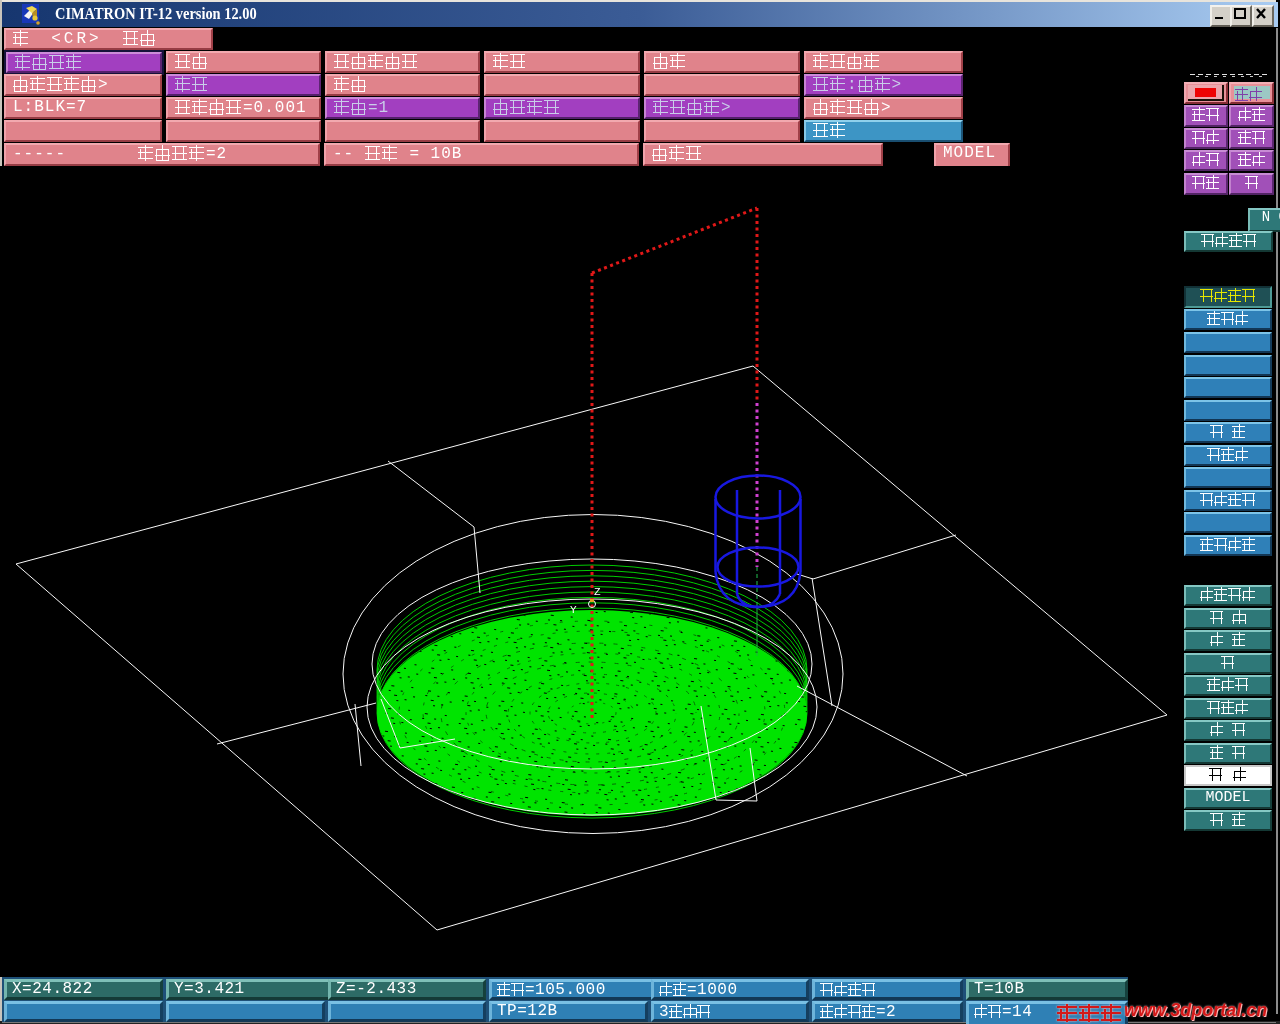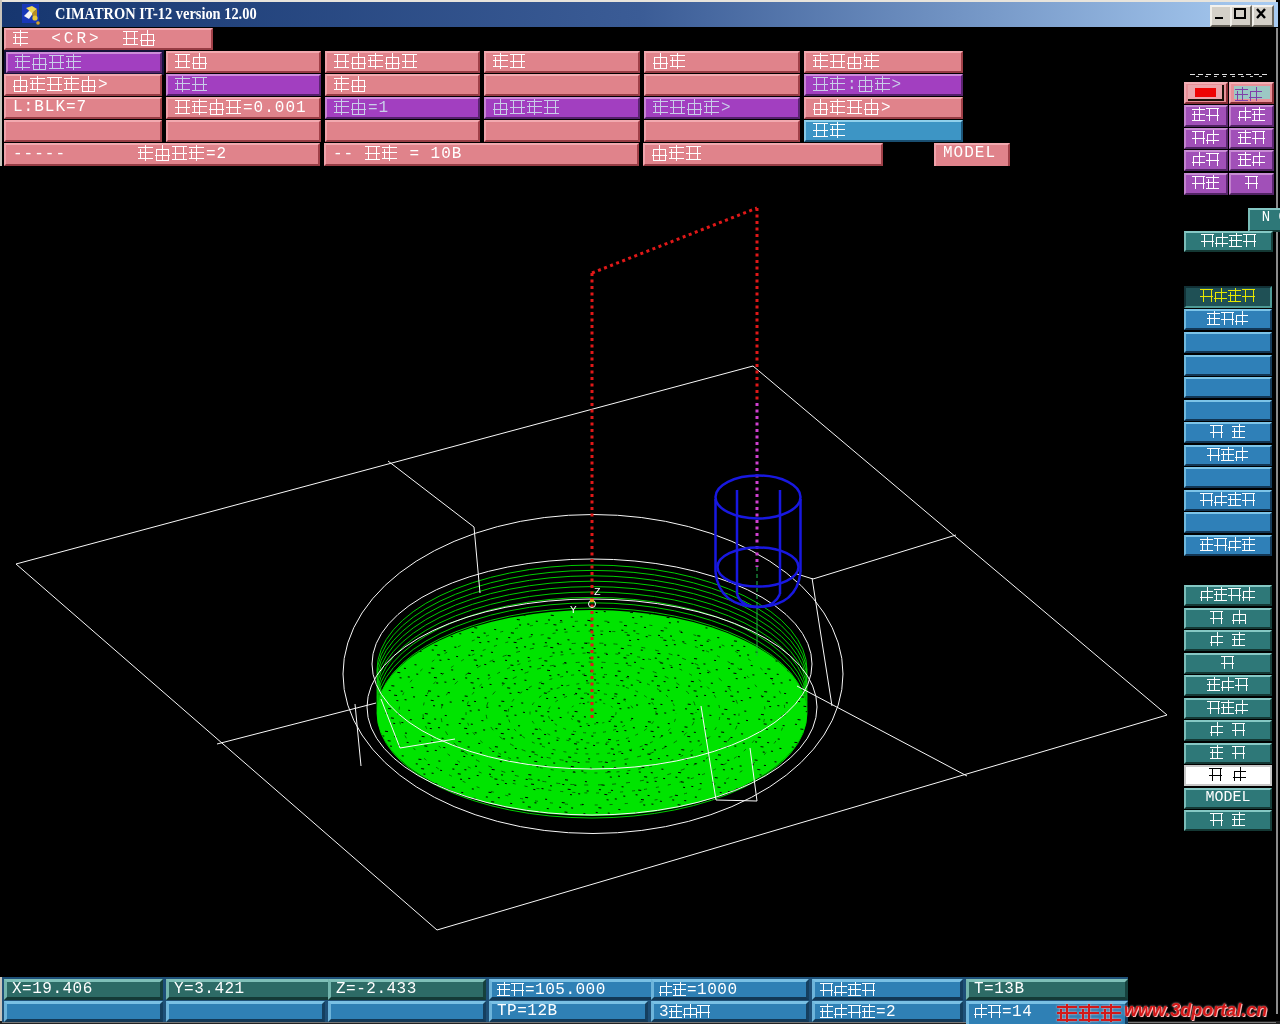--- a/index.html
+++ b/index.html
@@ -224,27 +224,27 @@
 <div class="rp rte" style="left:1184px;top:653px;width:88px;height:21px;line-height:14px"><i class="g gb"></i></div>
 <div class="rp rte" style="left:1184px;top:675px;width:88px;height:21px;line-height:14px"><i class="g ga"></i><i class="g gc"></i><i class="g gb"></i></div>
 <div class="rp rte" style="left:1184px;top:698px;width:88px;height:21px;line-height:14px"><i class="g gb"></i><i class="g ga"></i><i class="g gc"></i></div>
 <div class="rp rte" style="left:1184px;top:720px;width:88px;height:21px;line-height:14px"><i class="g gc"></i> <i class="g gb"></i></div>
 <div class="rp rte" style="left:1184px;top:743px;width:88px;height:21px;line-height:14px"><i class="g ga"></i> <i class="g gb"></i></div>
 <div class="rp" style="left:1184px;top:765px;width:88px;height:21px;background:#fff;border:2px solid #c8c8c8;box-sizing:border-box;color:#000;text-align:center;line-height:14px"><i class="g gb"></i> <i class="g gc"></i></div>
 <div class="rp rte" style="left:1184px;top:788px;width:88px;height:21px;line-height:15px;font-size:15px">MODEL</div>
 <div class="rp rte" style="left:1184px;top:810px;width:88px;height:21px;line-height:14px"><i class="g gb"></i> <i class="g ga"></i></div>
 
 <div class="abs" style="left:2px;top:977px;width:1126px;height:45px;background:#1e5078"></div>
-<div class="bc bt" style="left:4px;top:979px;width:159px;height:21px">X=19.406</div>
+<div class="bc bt" style="left:4px;top:979px;width:159px;height:21px">X=24.822</div>
 <div class="bc bt" style="left:166px;top:979px;width:185px;height:21px">Y=3.421</div>
 <div class="bc bt" style="left:328px;top:979px;width:158px;height:21px">Z=-2.433</div>
 <div class="bc bb" style="left:489px;top:979px;width:181px;height:21px"><i class="g ga"></i><i class="g gb"></i>=105.000</div>
 <div class="bc bb" style="left:651px;top:979px;width:158px;height:21px"><i class="g gc"></i><i class="g ga"></i>=1000</div>
 <div class="bc bb" style="left:812px;top:979px;width:151px;height:21px"><i class="g gb"></i><i class="g gc"></i><i class="g ga"></i><i class="g gb"></i></div>
-<div class="bc bt" style="left:966px;top:979px;width:162px;height:21px">T=13B</div>
+<div class="bc bt" style="left:966px;top:979px;width:162px;height:21px">T=10B</div>
 <div class="bc bb" style="left:4px;top:1001px;width:159px;height:21px"></div>
 <div class="bc bb" style="left:166px;top:1001px;width:159px;height:21px"></div>
 <div class="bc bb" style="left:328px;top:1001px;width:158px;height:21px"></div>
 <div class="bc bb" style="left:489px;top:1001px;width:159px;height:21px">TP=12B</div>
 <div class="bc bb" style="left:651px;top:1001px;width:158px;height:21px">3<i class="g ga"></i><i class="g gc"></i><i class="g gb"></i></div>
 <div class="bc bb" style="left:812px;top:1001px;width:151px;height:21px"><i class="g ga"></i><i class="g gc"></i><i class="g gb"></i><i class="g ga"></i>=2</div>
 <div class="bc bb" style="left:966px;top:1001px;width:162px;height:35px"><i class="g gc"></i><i class="g gb"></i>=14</div>
 <div class="abs" style="left:1057px;top:1000px;color:#d41818;font-weight:bold;z-index:5"><i class="g gw" style="color:#d41818"></i><i class="g gw" style="color:#d41818"></i><i class="g gw" style="color:#d41818;margin-right:3px"></i><span style="font-family:'Liberation Sans',sans-serif;font-size:18px;font-weight:bold;font-style:italic;letter-spacing:0px;text-shadow:0 0 2px #ffc8c8,1px 1px 0 #ffb0b0;vertical-align:3px">www.3dportal.cn</span></div>
 
 </body></html>

